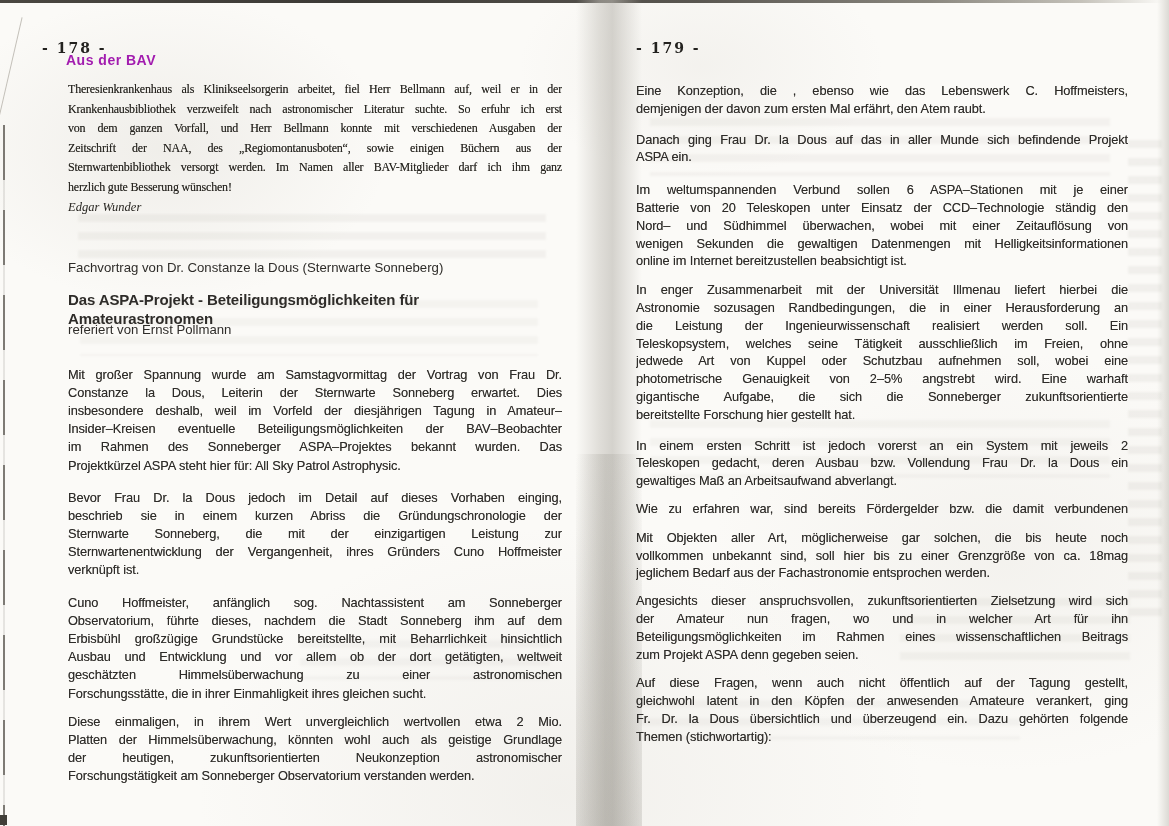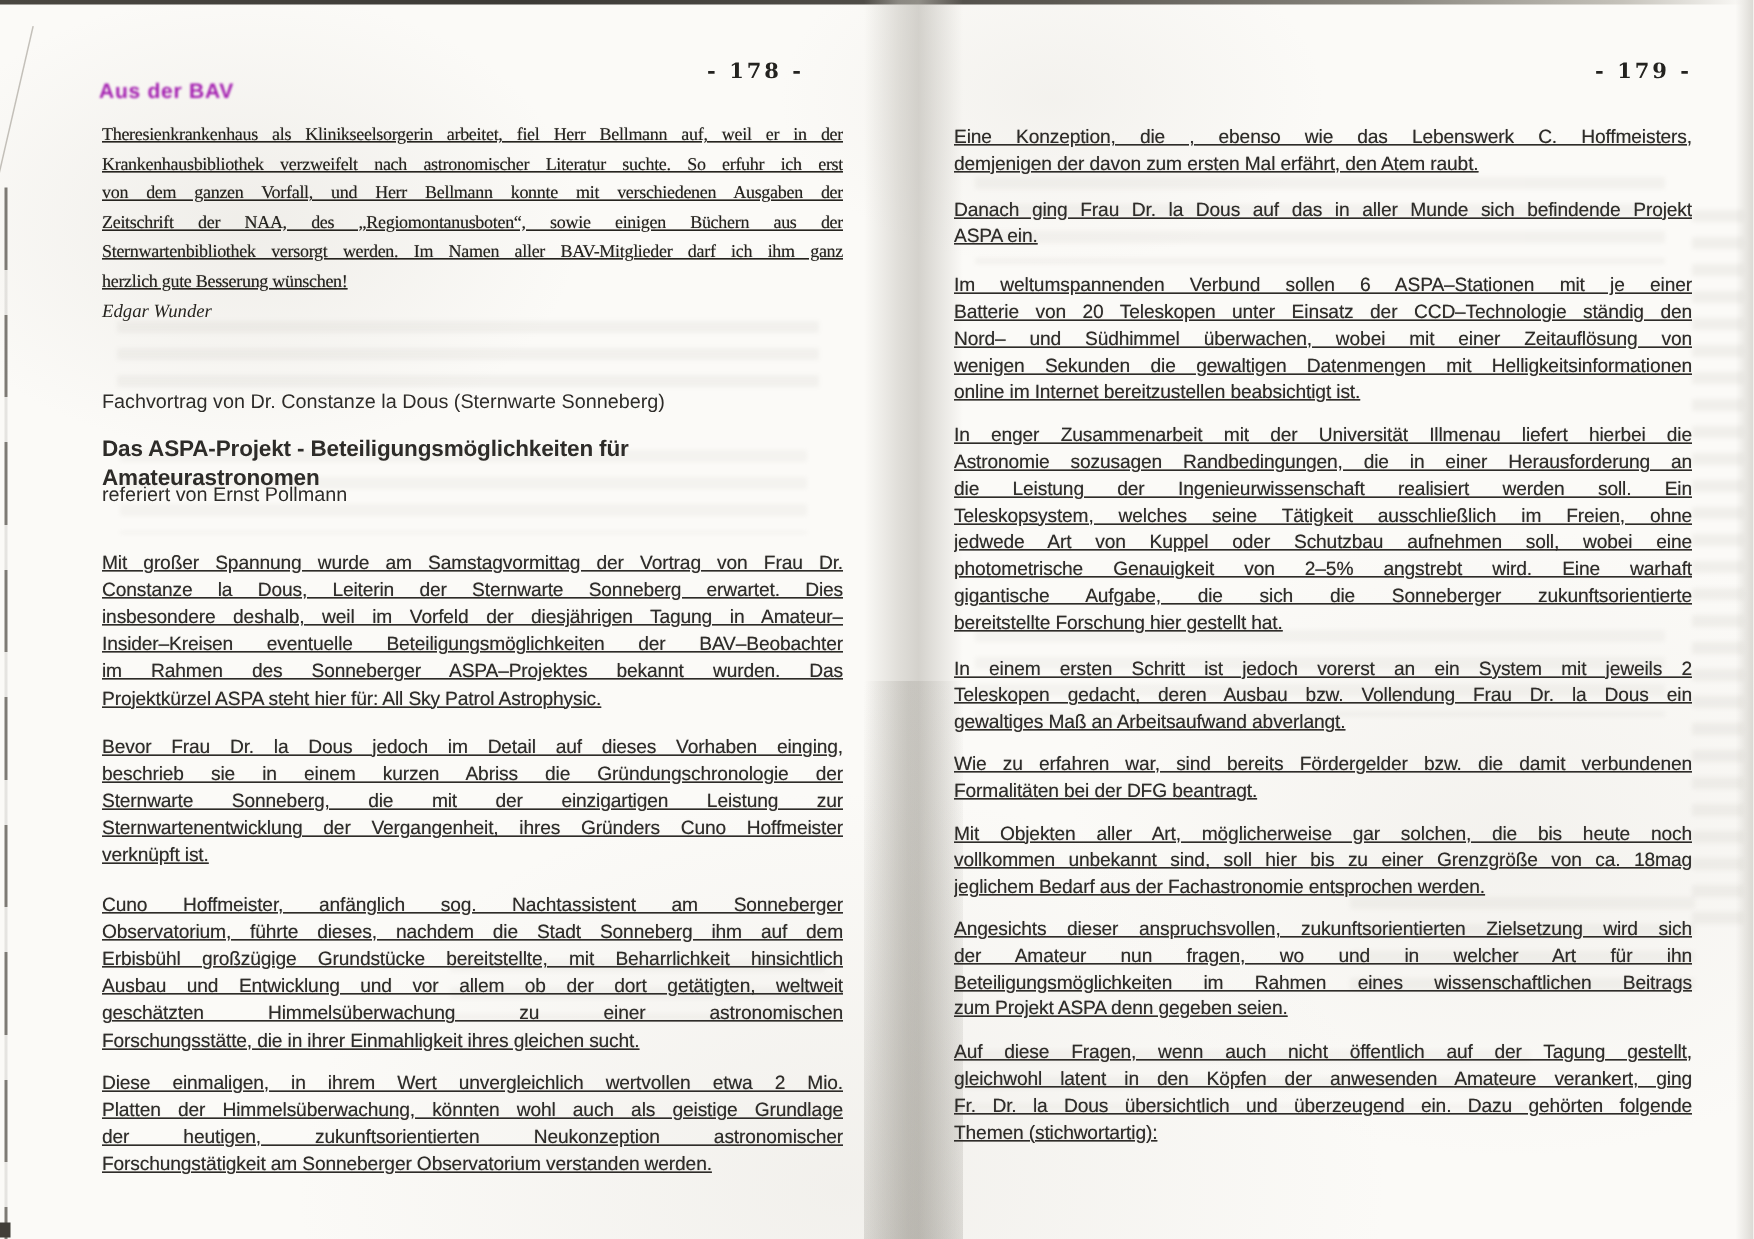--- a/index.html
+++ b/index.html
@@ -37,29 +37,28 @@
     color:#a21caf;font-weight:bold;font-size:14px;letter-spacing:.5px;
     filter:blur(.6px);
   }
   .smudge{position:absolute;z-index:1;pointer-events:none;filter:blur(1.3px);
     background:repeating-linear-gradient(to bottom,rgba(148,144,133,.6) 0 8px,transparent 8px 18px);}
   
   .page{position:absolute;top:0;z-index:2;color:#2e2c29;}
   #left-page{left:68px;width:494px;}
   #right-page{left:636px;width:492px;}
   .pageno{
-    text-align:right;font-family:"DejaVu Serif","Liberation Serif",serif;
+    text-align:left;font-family:"DejaVu Serif","Liberation Serif",serif;
     font-size:14px;font-weight:bold;letter-spacing:2px;color:#23221f;
     margin-top:40px;height:16px;line-height:16px;
   }
   #left-page .pageno{position:relative;left:-26px;}
   .line{
     text-align:justify;text-align-last:justify;overflow:hidden;white-space:normal;
     text-shadow:0 0 .5px rgba(42,40,36,.55);
-    text-decoration:underline;
   }
   .line.last{text-align-last:left;}
   .serifpara{margin-top:24px;}
   .serifpara .line{
     font-family:"Liberation Serif",serif;font-size:12px;letter-spacing:-.2px;
     height:19.6px;line-height:19.6px;color:#26241f;
   }
   .signature{
     font-family:"Liberation Serif",serif;font-style:italic;font-size:12.5px;
     text-align:left;padding-right:44px;height:18px;line-height:18px;color:#26241f;
@@ -172,21 +171,20 @@
         <div class="line">gigantische Aufgabe, die sich die Sonneberger zukunftsorientierte</div>
         <div class="line last">bereitstellte Forschung hier gestellt hat.</div>
       </div>
     <div class="sanspara" style="margin-top:13px">
         <div class="line">In einem ersten Schritt ist jedoch vorerst an ein System mit jeweils 2</div>
         <div class="line">Teleskopen gedacht, deren Ausbau bzw. Vollendung Frau Dr. la Dous ein</div>
         <div class="line last">gewaltiges Maß an Arbeitsaufwand abverlangt.</div>
       </div>
     <div class="sanspara" style="margin-top:10px">
         <div class="line">Wie zu erfahren war, sind bereits Fördergelder bzw. die damit verbundenen</div>
-        <div class="line last">Formalitäten bei der DFG beantragt.</div>
       </div>
     <div class="sanspara" style="margin-top:11px">
         <div class="line">Mit Objekten aller Art, möglicherweise gar solchen, die bis heute noch</div>
         <div class="line">vollkommen unbekannt sind, soll hier bis zu einer Grenzgröße von ca. 18mag</div>
         <div class="line last">jeglichem Bedarf aus der Fachastronomie entsprochen werden.</div>
       </div>
     <div class="sanspara" style="margin-top:10px">
         <div class="line">Angesichts dieser anspruchsvollen, zukunftsorientierten Zielsetzung wird sich</div>
         <div class="line">der Amateur nun fragen, wo und in welcher Art für ihn</div>
         <div class="line">Beteiligungsmöglichkeiten im Rahmen eines wissenschaftlichen Beitrags</div>

